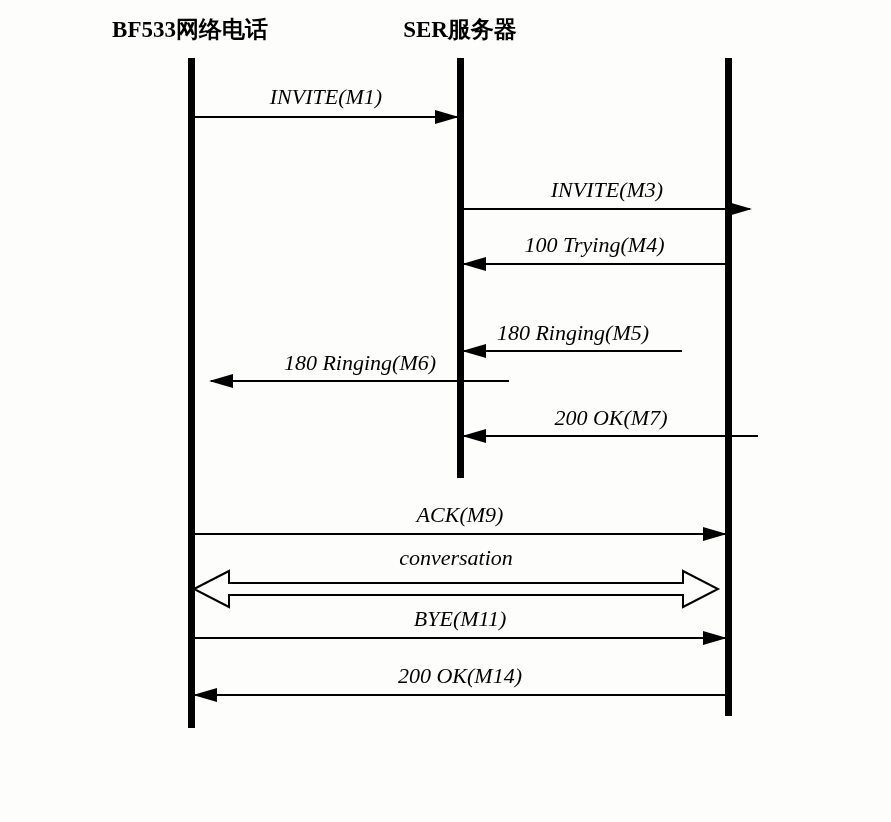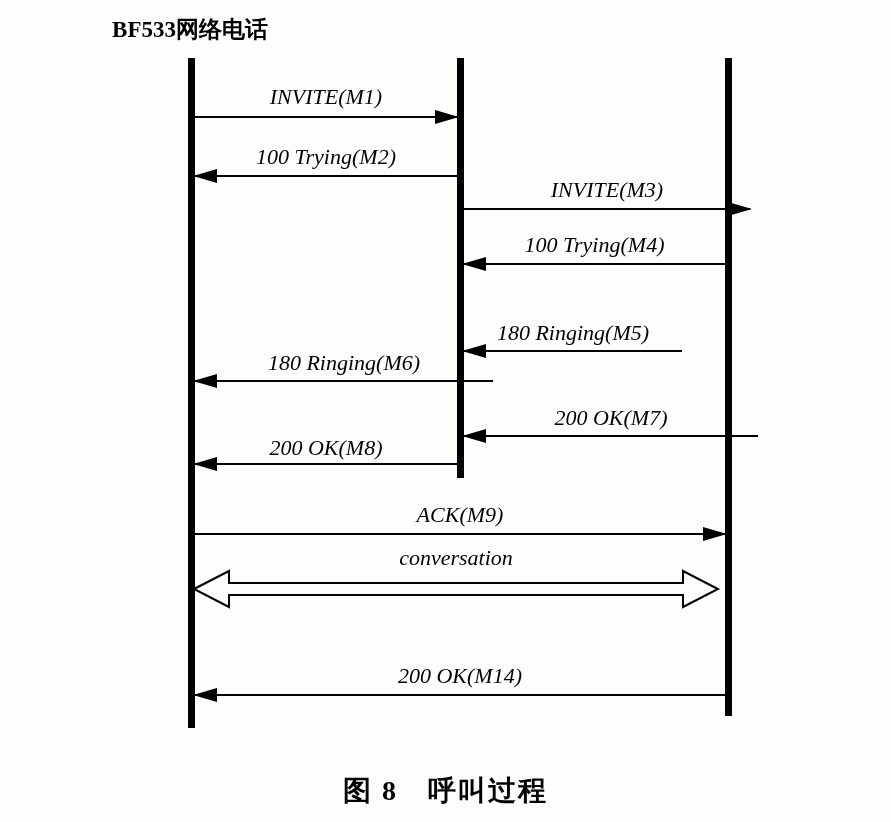--- a/index.html
+++ b/index.html
@@ -83,78 +83,74 @@
     font-weight:bold;
     letter-spacing:2px;
   }
 </style>
 </head>
 <body>
 
 <div class="page">
 
   <div class="actor-label" style="left:80px; top:14px; width:220px;">BF533网络电话</div>
+  <div class="actor-label" style="left:355px; top:14px; width:210px;">SER服务器</div>
 
   <div class="lifeline" style="left:188px; top:58px; height:670px;"></div>
   <div class="lifeline" style="left:457px; top:58px; height:420px;"></div>
   <div class="lifeline" style="left:725px; top:58px; height:658px;"></div>
 
   <div class="message" style="left:195px; top:84px; width:262px;">
     <div class="msg-label">INVITE(M1)</div>
     <div class="msg-line dir-right" style="top:32px;"></div>
   </div>
 
-  <div class="message" style="left:195px; top:144px; width:262px;">
-    <div class="msg-label">100 Trying(M2)</div>
-    <div class="msg-line dir-left" style="top:31px;"></div>
-  </div>
 
   <div class="message" style="left:464px; top:177px; width:286px;">
     <div class="msg-label">INVITE(M3)</div>
     <div class="msg-line dir-right" style="top:31px;"></div>
   </div>
 
   <div class="message" style="left:464px; top:232px; width:261px;">
     <div class="msg-label">100 Trying(M4)</div>
     <div class="msg-line dir-left" style="top:31px;"></div>
   </div>
 
   <div class="message" style="left:464px; top:320px; width:218px;">
     <div class="msg-label">180 Ringing(M5)</div>
     <div class="msg-line dir-left" style="top:30px;"></div>
   </div>
 
-  <div class="message" style="left:195px; top:350px; width:298px;">
+  <div class="message" style="left:211px; top:350px; width:298px;">
     <div class="msg-label">180 Ringing(M6)</div>
     <div class="msg-line dir-left" style="top:30px;"></div>
   </div>
 
   <div class="message" style="left:464px; top:405px; width:294px;">
     <div class="msg-label">200 OK(M7)</div>
     <div class="msg-line dir-left" style="top:30px;"></div>
   </div>
 
-  <div class="message" style="left:195px; top:435px; width:262px;">
-    <div class="msg-label">200 OK(M8)</div>
-    <div class="msg-line dir-left" style="top:28px;"></div>
-  </div>
 
   <div class="message" style="left:195px; top:502px; width:530px;">
     <div class="msg-label">ACK(M9)</div>
     <div class="msg-line dir-right" style="top:31px;"></div>
   </div>
 
   <div class="conversation" style="left:191px; top:545px; width:530px; height:70px;">
     <div class="msg-label">conversation</div>
     <svg width="530" height="44" viewBox="0 0 530 44">
       <polygon points="3,22 38,4 38,16 492,16 492,4 527,22 492,40 492,28 38,28 38,40" fill="#fdfdfb" stroke="#000" stroke-width="2" stroke-linejoin="miter"></polygon>
     </svg>
   </div>
 
+  <div class="message" style="left:195px; top:606px; width:530px;">
+    <div class="msg-label">BYE(M11)</div>
+    <div class="msg-line dir-right" style="top:31px;"></div>
+  </div>
 
   <div class="message" style="left:195px; top:663px; width:530px;">
     <div class="msg-label">200 OK(M14)</div>
     <div class="msg-line dir-left" style="top:31px;"></div>
   </div>
 
-  <div class="caption">图 8　呼叫过程</div>
 
 </div>
 
 </body></html>

